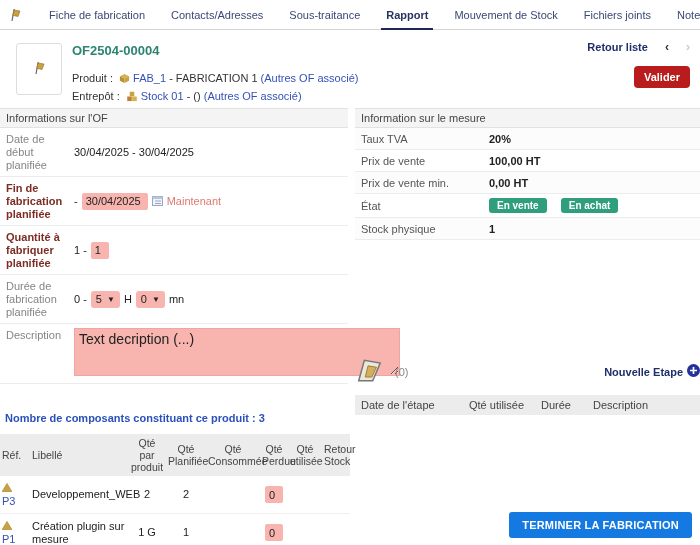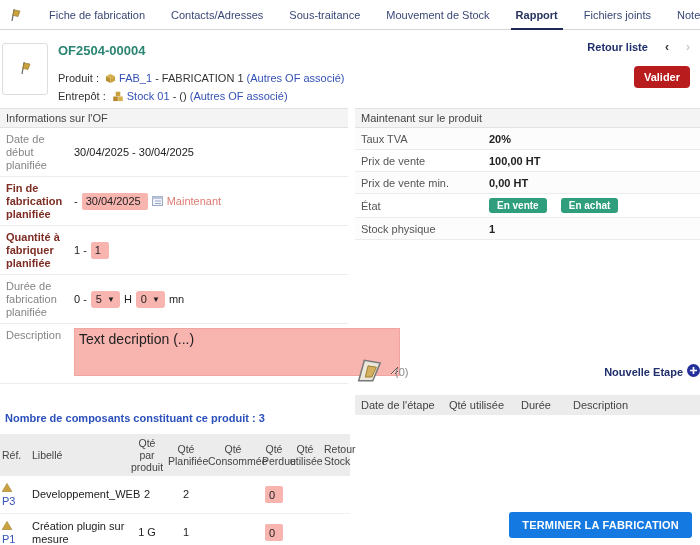--- a/index.html
+++ b/index.html
@@ -8,21 +8,21 @@
   .page { position: relative; width: 700px; height: 545px; background:#fff; overflow: hidden; }
 
   
   .tabbar { display:flex; align-items:flex-end; height:30px; border-bottom:1px solid #d5d5d5; padding-left:8px; }
   .module-icon { align-self:center; margin-right:14px; width:14px; height:14px; }
   .tab { padding:8px 13px; color:#3a4876; cursor:pointer; position:relative; white-space:nowrap; }
   .tab.active { font-weight:bold; color:#27335f; }
   .tab.active::after { content:""; position:absolute; left:8px; right:8px; bottom:-1px; height:2px; background:#1d2856; }
 
   
-  .header { position:relative; padding:13px 10px 6px 2px; display:flex; }
+  .header { position:relative; padding:13px 10px 6px 16px; display:flex; }
   .photo { width:46px; height:52px; border:1px solid #ddd; border-radius:3px; display:flex; align-items:center; justify-content:center; margin-right:10px; background:#fff; cursor:pointer; }
   .hmain .ref { color:#2c8572; font-weight:bold; font-size:13px; margin:0 0 12px 0; }
   .hline { line-height:16px; color:#333; }
   .hline .ic { display:inline-block; vertical-align:-2px; margin:0 3px; }
   a.lnk { color:#3452b5; text-decoration:none; cursor:pointer; }
   .hright { position:absolute; right:10px; top:10px; text-align:right; }
   .backnav { color:#1f2d6b; font-weight:bold; }
   .backnav .arrow { margin-left:14px; color:#333; font-weight:bold; cursor:pointer; font-size:12px; }
   .backnav .arrow.disabled { color:#c9c9c9; cursor:default; }
   .btn-gold { margin-top:12px; background:#b91c1c; color:#fff; font-weight:bold; font-size:11px; border:none; border-radius:4px; padding:5px 10px; cursor:pointer; font-family:inherit; }
@@ -64,42 +64,42 @@
   table.comp td { border-bottom:1px solid #f0f0f0; padding:5px 2px; text-align:center; color:#222; vertical-align:middle; line-height:13px; }
   table.comp td .ic { display:inline-block; vertical-align:-1px; margin-right:3px; }
 
   
   .steps-head { display:flex; align-items:center; margin-top:118px; margin-bottom:10px; }
   .steps-icon { margin-right:8px; }
   .steps-title { color:#2c8572; font-weight:bold; font-size:12px; }
   .steps-count { color:#888; margin-left:4px; }
   .newstep { margin-left:auto; display:flex; align-items:center; gap:4px; color:#1f2d6b; font-weight:bold; cursor:pointer; }
   .steps-cols { display:flex; background:#ececec; padding:4px 6px; color:#444; }
-  .sc1 { width:88px; } .sc2 { width:72px; } .sc3 { width:52px; }
+  .sc1 { width:108px; } .sc2 { width:72px; } .sc3 { width:52px; }
 
   
   .btn-finish { position:absolute; right:8px; top:512px; background:#1479e0; color:#fff; font-weight:bold; font-size:11px; border:none; border-radius:3px; padding:7px 13px; cursor:pointer; font-family:inherit; letter-spacing:.2px; }
 </style>
 </head>
 <body>
 
 <div class="page">
 
   <div class="tabbar">
     <span class="module-icon">
       <svg width="14" height="14" viewBox="0 0 14 14">
           <path d="M4 13 L6.2 1" stroke="#666" stroke-width="1.2" fill="none"></path>
           <path d="M6 2 L12 3 L10 8.5 L4.8 7.3 Z" fill="#c9a23f" stroke="#8a6d1f" stroke-width="0.6"></path>
         </svg>
     </span>
     <div class="tab">Fiche de fabrication</div>
     <div class="tab">Contacts/Adresses</div>
     <div class="tab">Sous-traitance</div>
+    <div class="tab active">Rapport</div>
     <div class="tab">Mouvement de Stock</div>
-    <div class="tab active">Rapport</div>
     <div class="tab">Fichiers joints</div>
     <div class="tab">Notes</div>
 
   </div>
 
   <div class="header">
     <div class="photo">
       <span>
         <svg width="14" height="14" viewBox="0 0 14 14">
             <path d="M4 13 L6.2 1" stroke="#666" stroke-width="1.2" fill="none"></path>
@@ -249,21 +249,21 @@
           <td><input class="pink in-lost" value="0" style=""></td>
           <td></td>
           <td></td>
         </tr>
 
       </tbody>
     </table>
   </div>
 
   <div class="rightcol">
-    <div class="tbl-title">Maintenant sur le produit</div>
+    <div class="tbl-title">Information sur le mesure</div>
     <div>
       <div class="prow">
         <div class="plabel">Taux TVA</div>
         <div class="pvalue">20%</div>
       </div>
       <div class="prow">
         <div class="plabel">Prix de vente</div>
         <div class="pvalue">100,00 HT</div>
       </div>
       <div class="prow">

